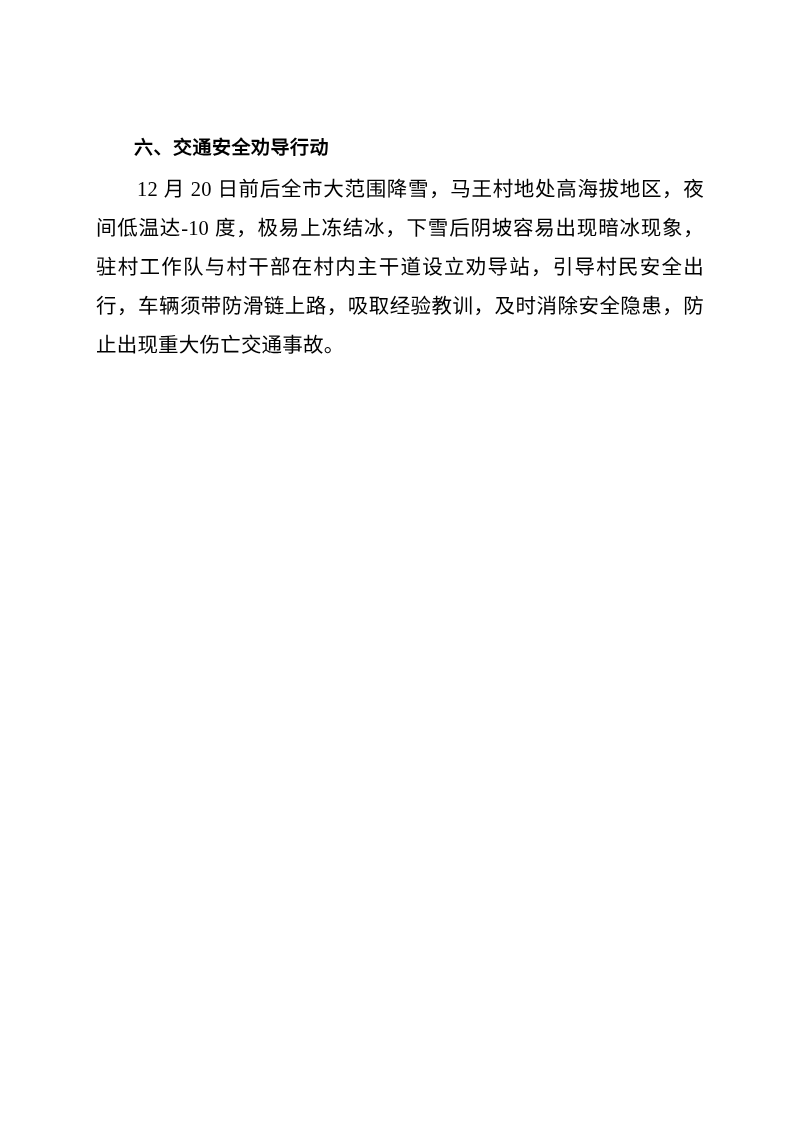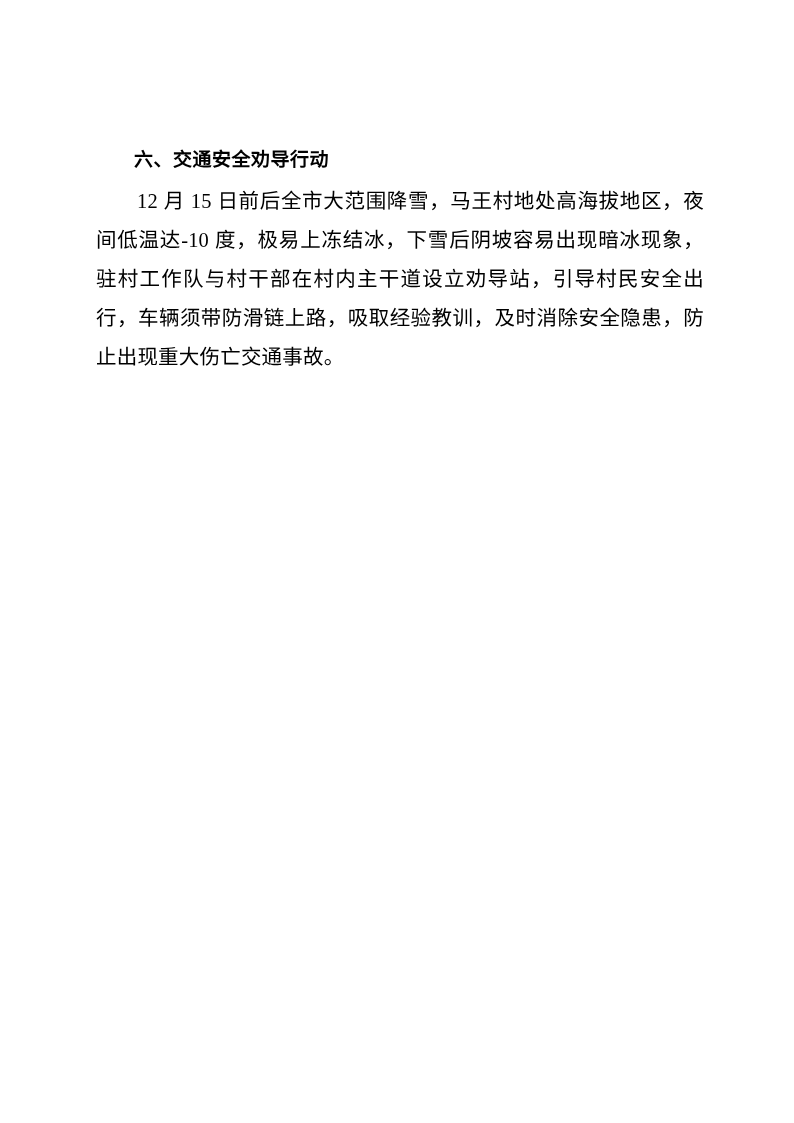--- a/index.html
+++ b/index.html
@@ -20,21 +20,21 @@
     width: 794px;
     height: 1123px;
     box-sizing: border-box;
     padding: 0;
     background: #ffffff;
     overflow: hidden;
   }
   .content {
     position: absolute;
     left: 96px;
-    top: 144px;
+    top: 132px;
     width: 608px;
   }
   .heading {
     font-family: "DejaVu Sans", "Liberation Sans", sans-serif;
     font-weight: bold;
     font-size: 19px;
     line-height: 30px;
     letter-spacing: 0.5px;
     text-indent: 38px;
     margin: 0 0 8px 0;
@@ -51,15 +51,15 @@
     color: #000000;
     letter-spacing: 0.2px;
   }
 </style>
 </head>
 <body>
 
 <div class="page">
   <div class="content">
     <h2 class="heading">六、交通安全劝导行动</h2>
-    <p class="body-text">12 月 15 日前后全市大范围降雪，马王村地处高海拔地区，夜间低温达-10 度，极易上冻结冰，下雪后阴坡容易出现暗冰现象，驻村工作队与村干部在村内主干道设立劝导站，引导村民安全出行，车辆须带防滑链上路，吸取经验教训，及时消除安全隐患，防止出现重大伤亡交通事故。</p>
+    <p class="body-text">12 月 20 日前后全市大范围降雪，马王村地处高海拔地区，夜间低温达-10 度，极易上冻结冰，下雪后阴坡容易出现暗冰现象，驻村工作队与村干部在村内主干道设立劝导站，引导村民安全出行，车辆须带防滑链上路，吸取经验教训，及时消除安全隐患，防止出现重大伤亡交通事故。</p>
   </div>
 </div>
 
 </body></html>

